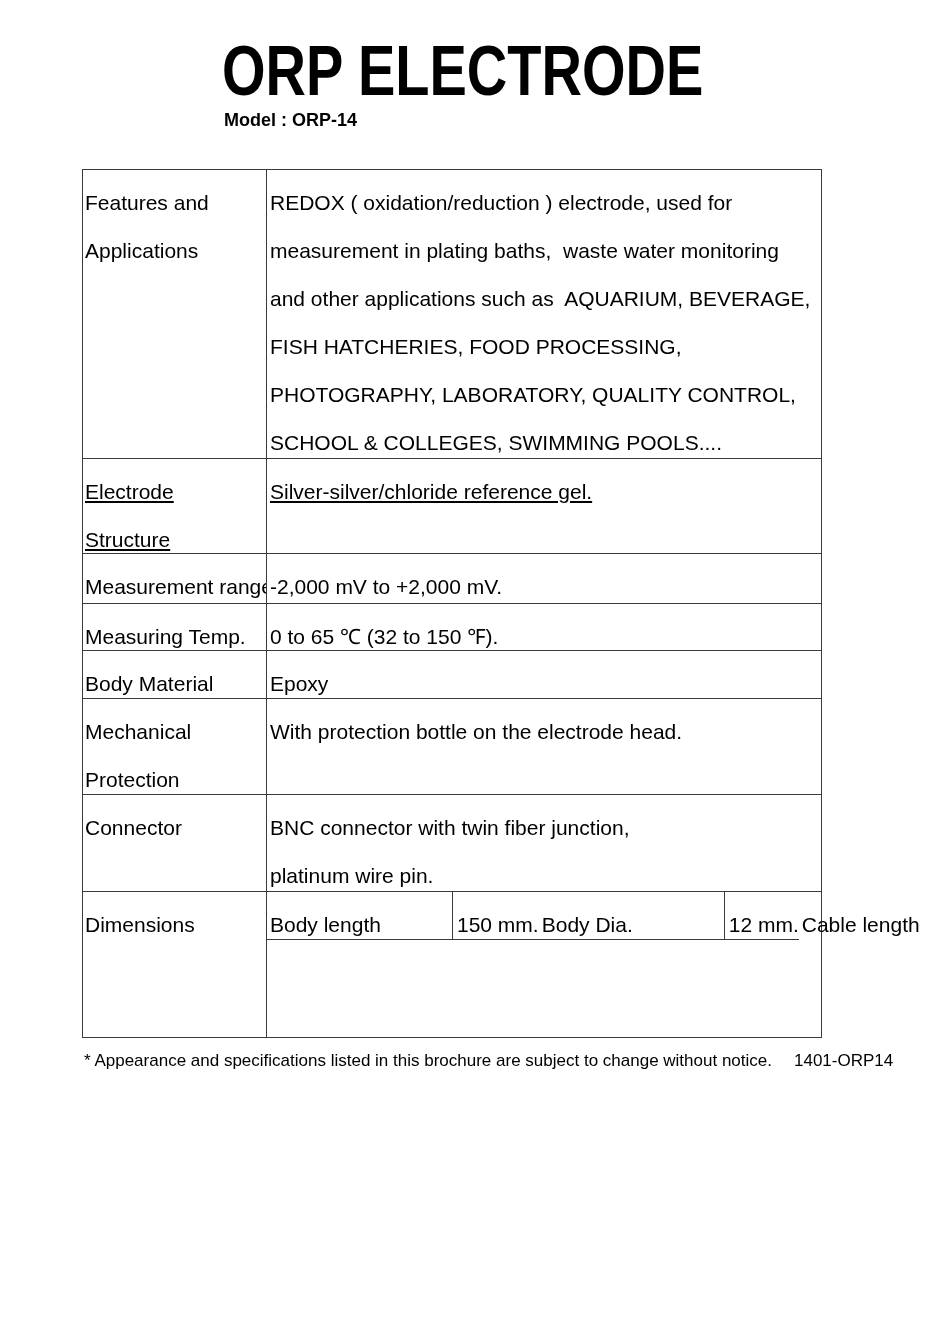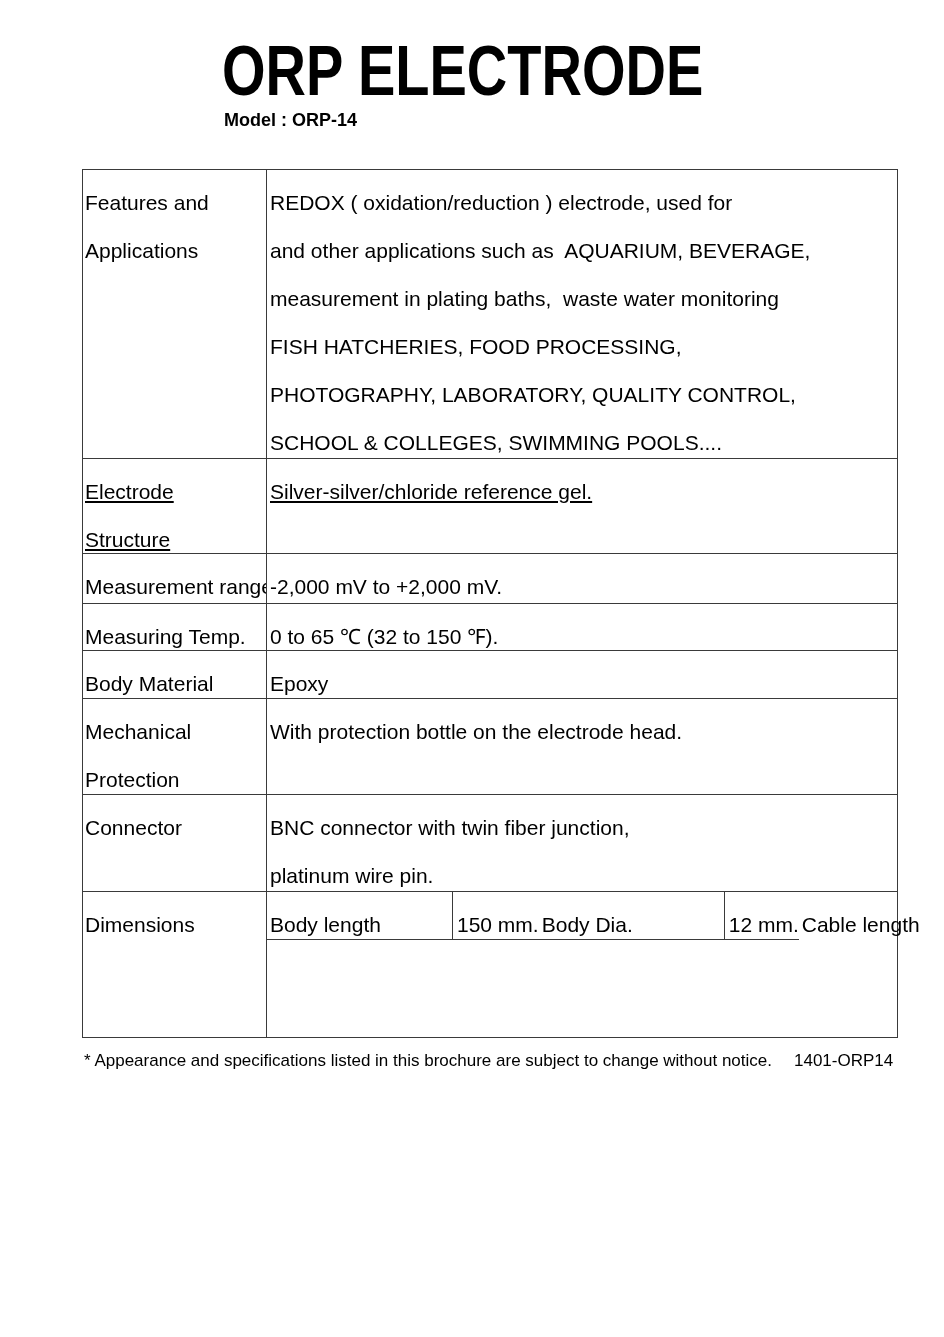--- a/index.html
+++ b/index.html
@@ -25,21 +25,21 @@
     transform:scaleX(0.80);transform-origin:0 0;
   }
   .doc-subtitle{
     position:absolute;left:224px;top:110px;
     font-size:18px;font-weight:700;white-space:nowrap;
   }
 
   
   .spec-table{
     position:absolute;left:82px;top:169px;
-    width:816px;box-sizing:border-box;
+    width:740px;box-sizing:border-box;
     border:1px solid var(--border);
     font-size:21px;
   }
   .t-row{display:flex;box-sizing:border-box;border-bottom:1px solid var(--border);}
   .t-row:last-child{border-bottom:none;}
   .row-features{height:289px;}
   .row-electrode{height:95px;text-decoration:underline;}
   .row-range{height:50px;}
   .row-temp{height:47px;}
   .row-material{height:48px;}
@@ -87,22 +87,22 @@
     <div class="t-row row-features">
       <div class="c-label">
         <div class="cell-inner">
           <div class="ln">Features and</div>
           <div class="ln">Applications</div>
         </div>
       </div>
       <div class="c-value">
         <div class="cell-inner">
           <div class="ln">REDOX ( oxidation/reduction ) electrode, used for</div>
+          <div class="ln">measurement in plating baths,  waste water monitoring</div>
           <div class="ln">and other applications such as  AQUARIUM, BEVERAGE,</div>
-          <div class="ln">measurement in plating baths,  waste water monitoring</div>
           <div class="ln">FISH HATCHERIES, FOOD PROCESSING,</div>
           <div class="ln">PHOTOGRAPHY, LABORATORY, QUALITY CONTROL,</div>
           <div class="ln">SCHOOL &amp; COLLEGES, SWIMMING POOLS....</div>
         </div>
       </div>
     </div>
 
     <div class="t-row row-electrode">
       <div class="c-label">
         <div class="cell-inner">

